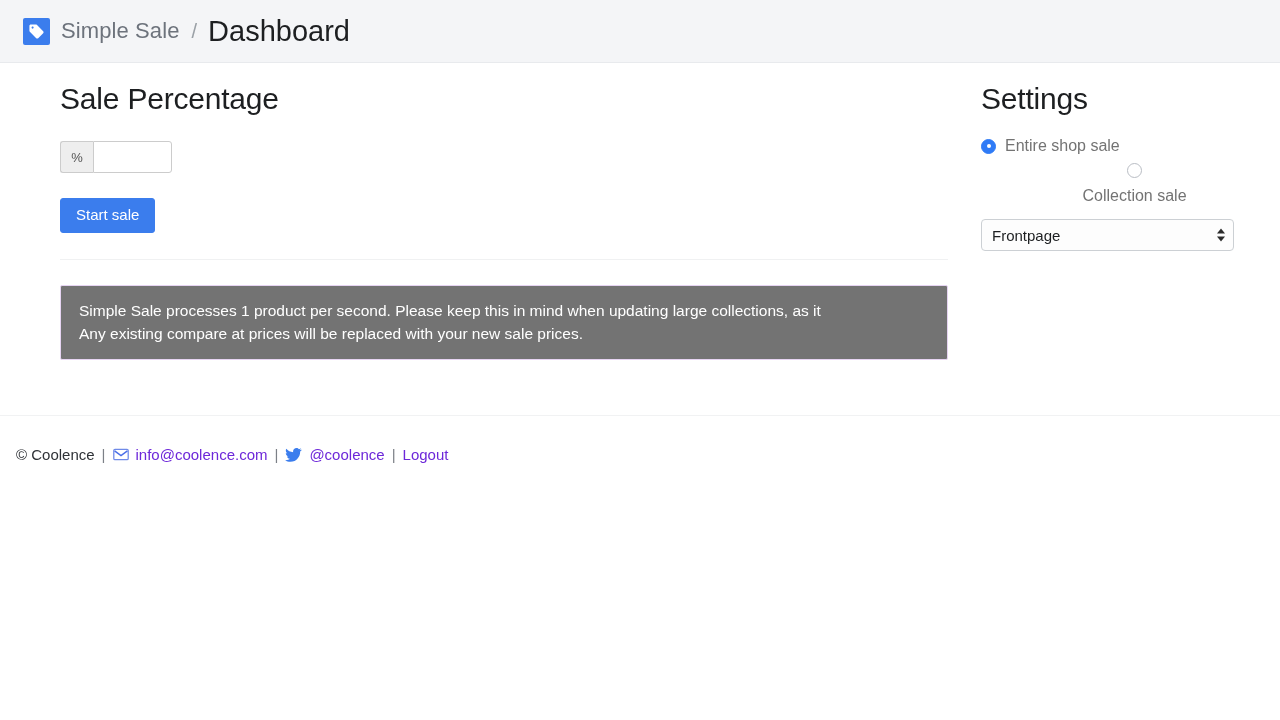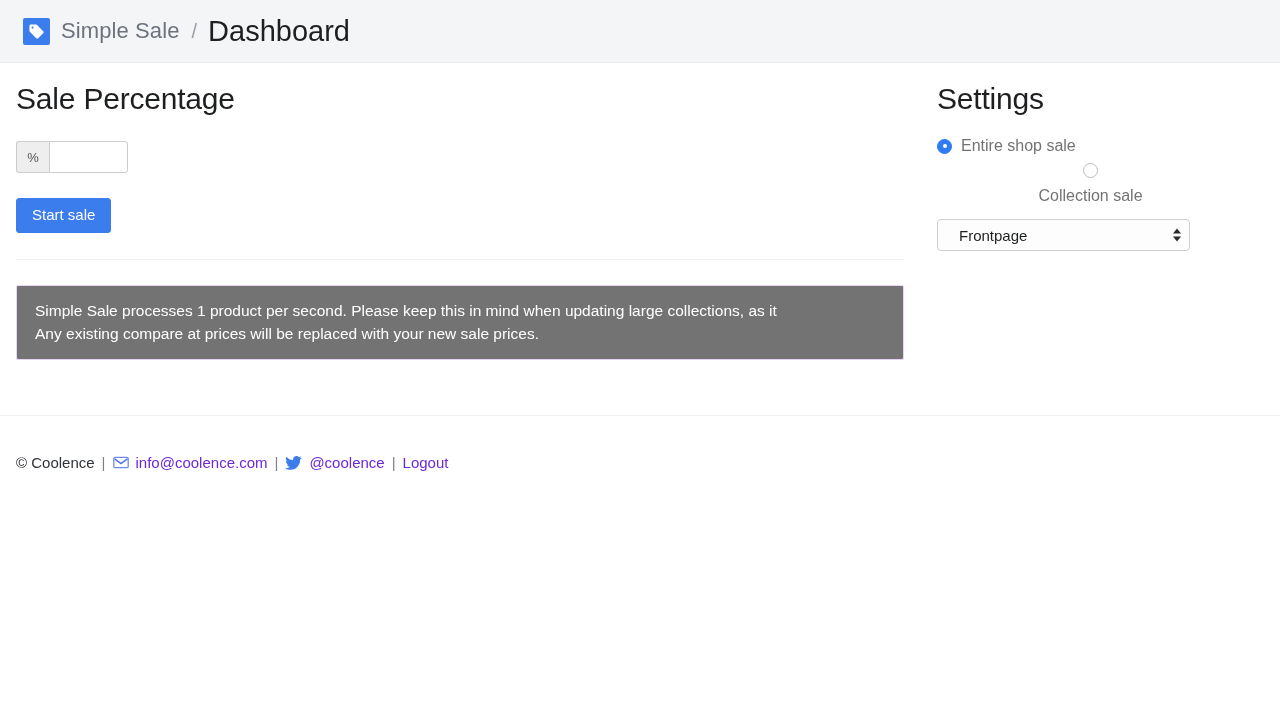--- a/index.html
+++ b/index.html
@@ -54,20 +54,21 @@
   }
 
   
   .page {
     padding: 0 16px;
     position: relative;
   }
   .columns {
     display: flex;
     align-items: flex-start;
+    margin-left: 44px;
   }
   .col-left { width: 888px; flex: none; }
   .col-right { width: 340px; flex: none; padding-left: 33px; }
 
   h1.section-title {
     font-size: 30px;
     font-weight: normal;
     color: #1d1f21;
     margin: 0;
     padding-top: 19px;
@@ -183,21 +184,21 @@
     width: 253px;
     height: 32px;
   }
   .select-box {
     width: 100%; height: 100%;
     border: 1px solid #ccd0d4;
     border-radius: 4px;
     background: #fdfdfd;
     display: flex;
     align-items: center;
-    padding: 0 26px 0 21px;
+    padding: 0 26px 0 10px;
     font-size: 15px;
     color: #1d1f21;
     cursor: pointer;
   }
   .select-arrows {
     position: absolute;
     right: 9px; top: 50%;
     transform: translateY(-50%);
     display: flex;
     flex-direction: column;
@@ -224,21 +225,20 @@
   .footer {
     position: absolute;
     left: 16px;
     top: 383px;
     display: flex;
     align-items: center;
     font-size: 15px;
     color: #30333a;
     gap: 0;
     white-space: nowrap;
-    margin-top: 8px;
   }
   .footer .copy { color: #2f3237; }
   .footer .sep { color: #7c8087; margin: 0 7px; }
   .footer a {
     color: #6d28d9;
     text-decoration: none;
   }
   .footer .ico {
     display: inline-flex;
     align-items: center;

